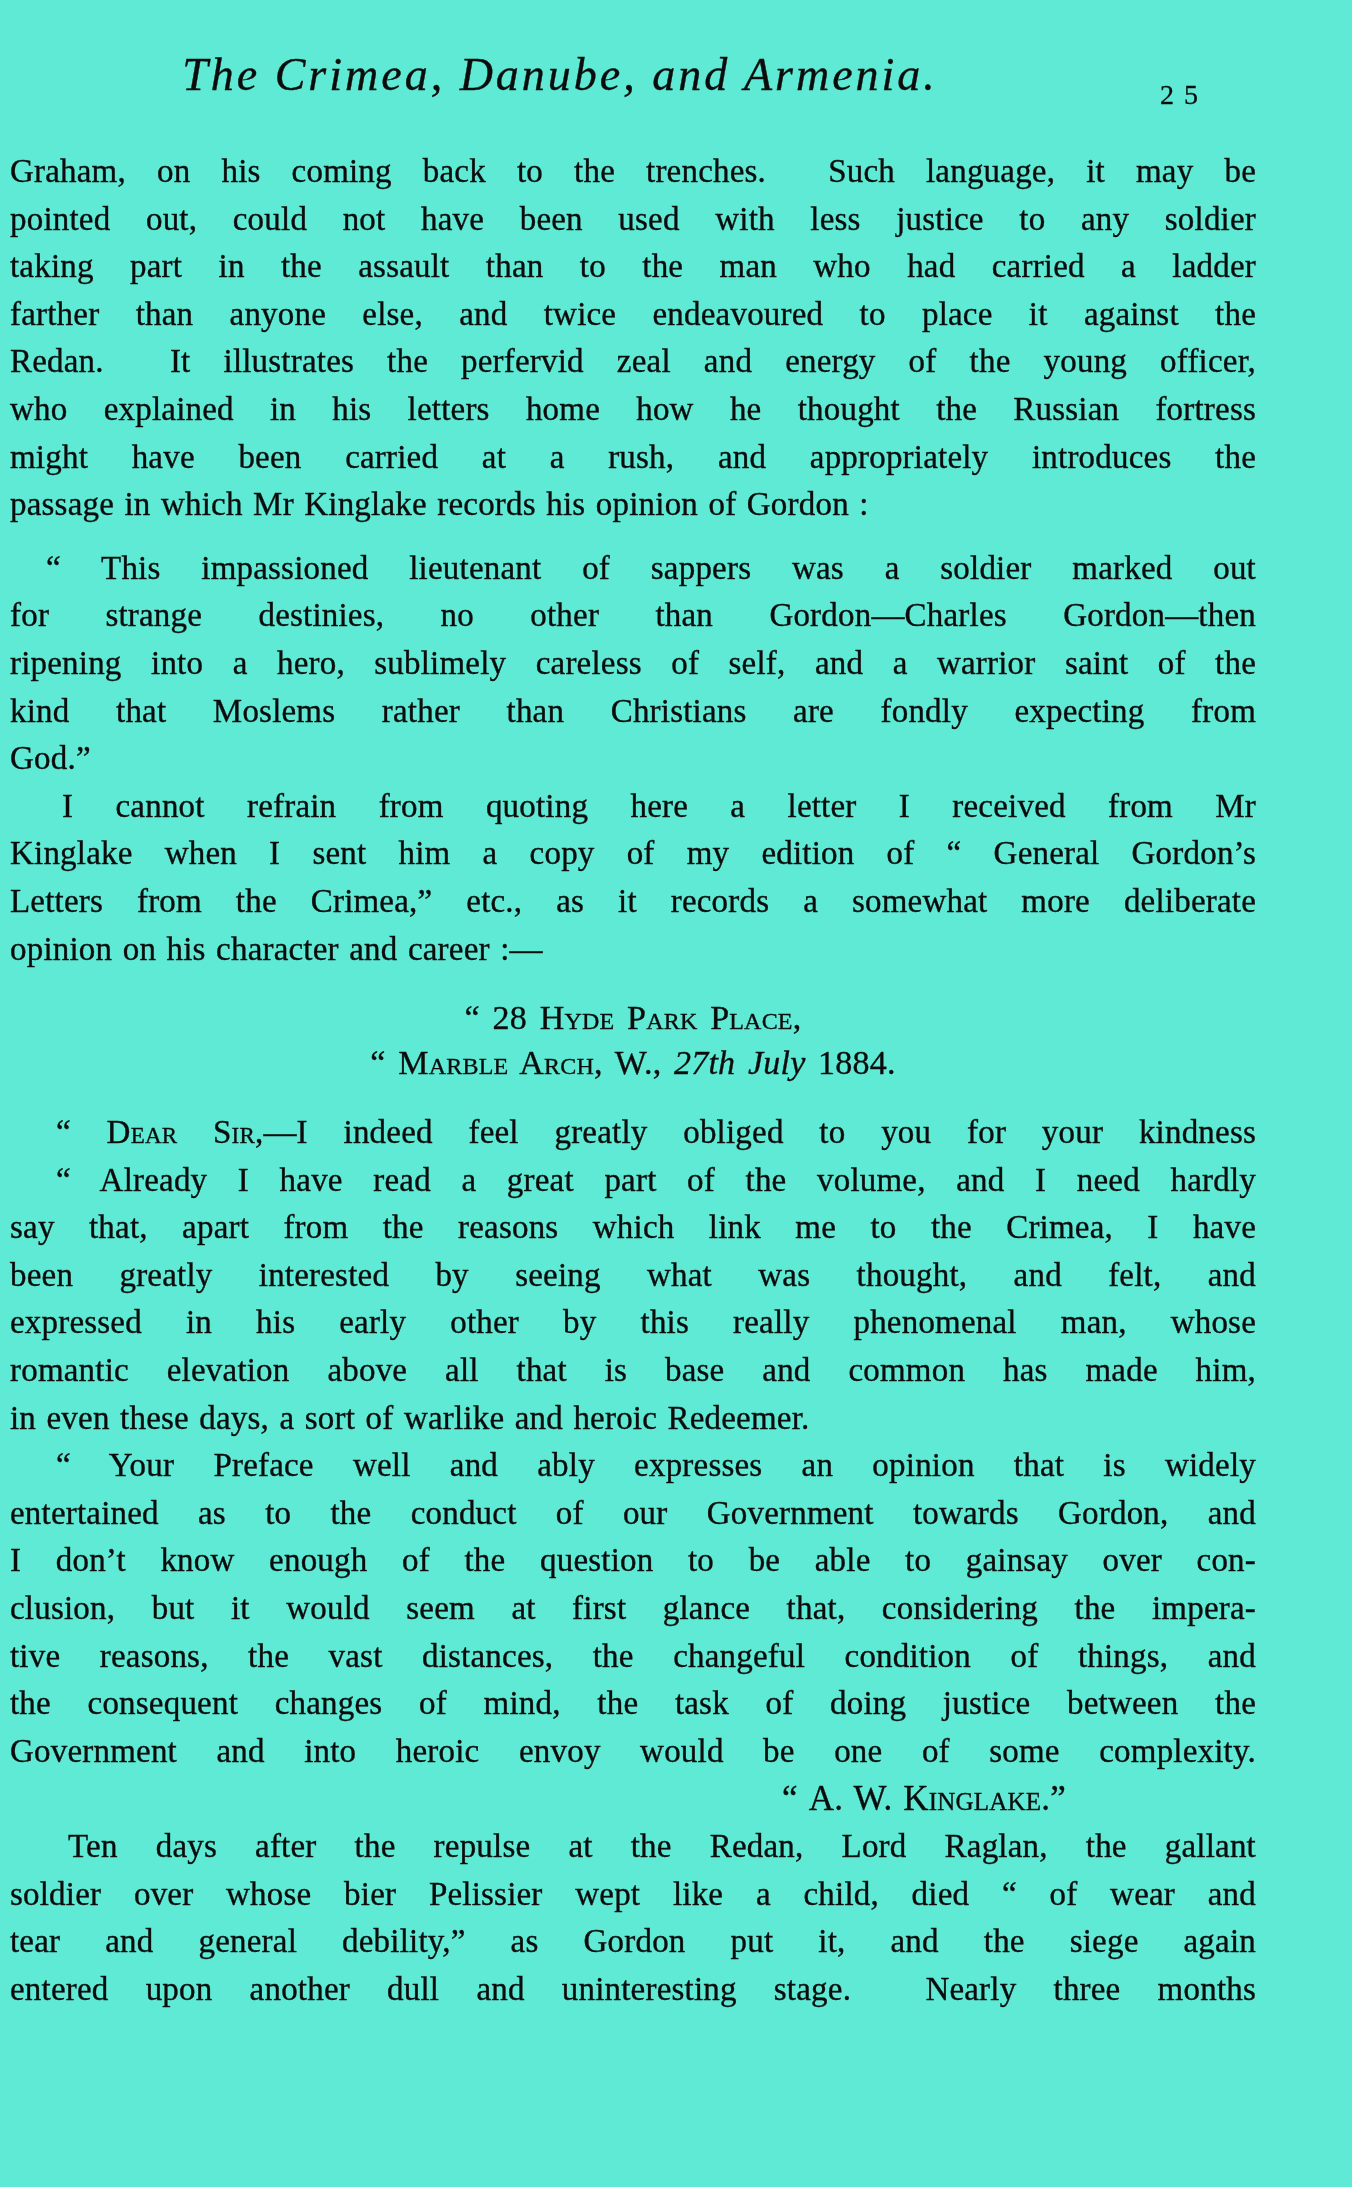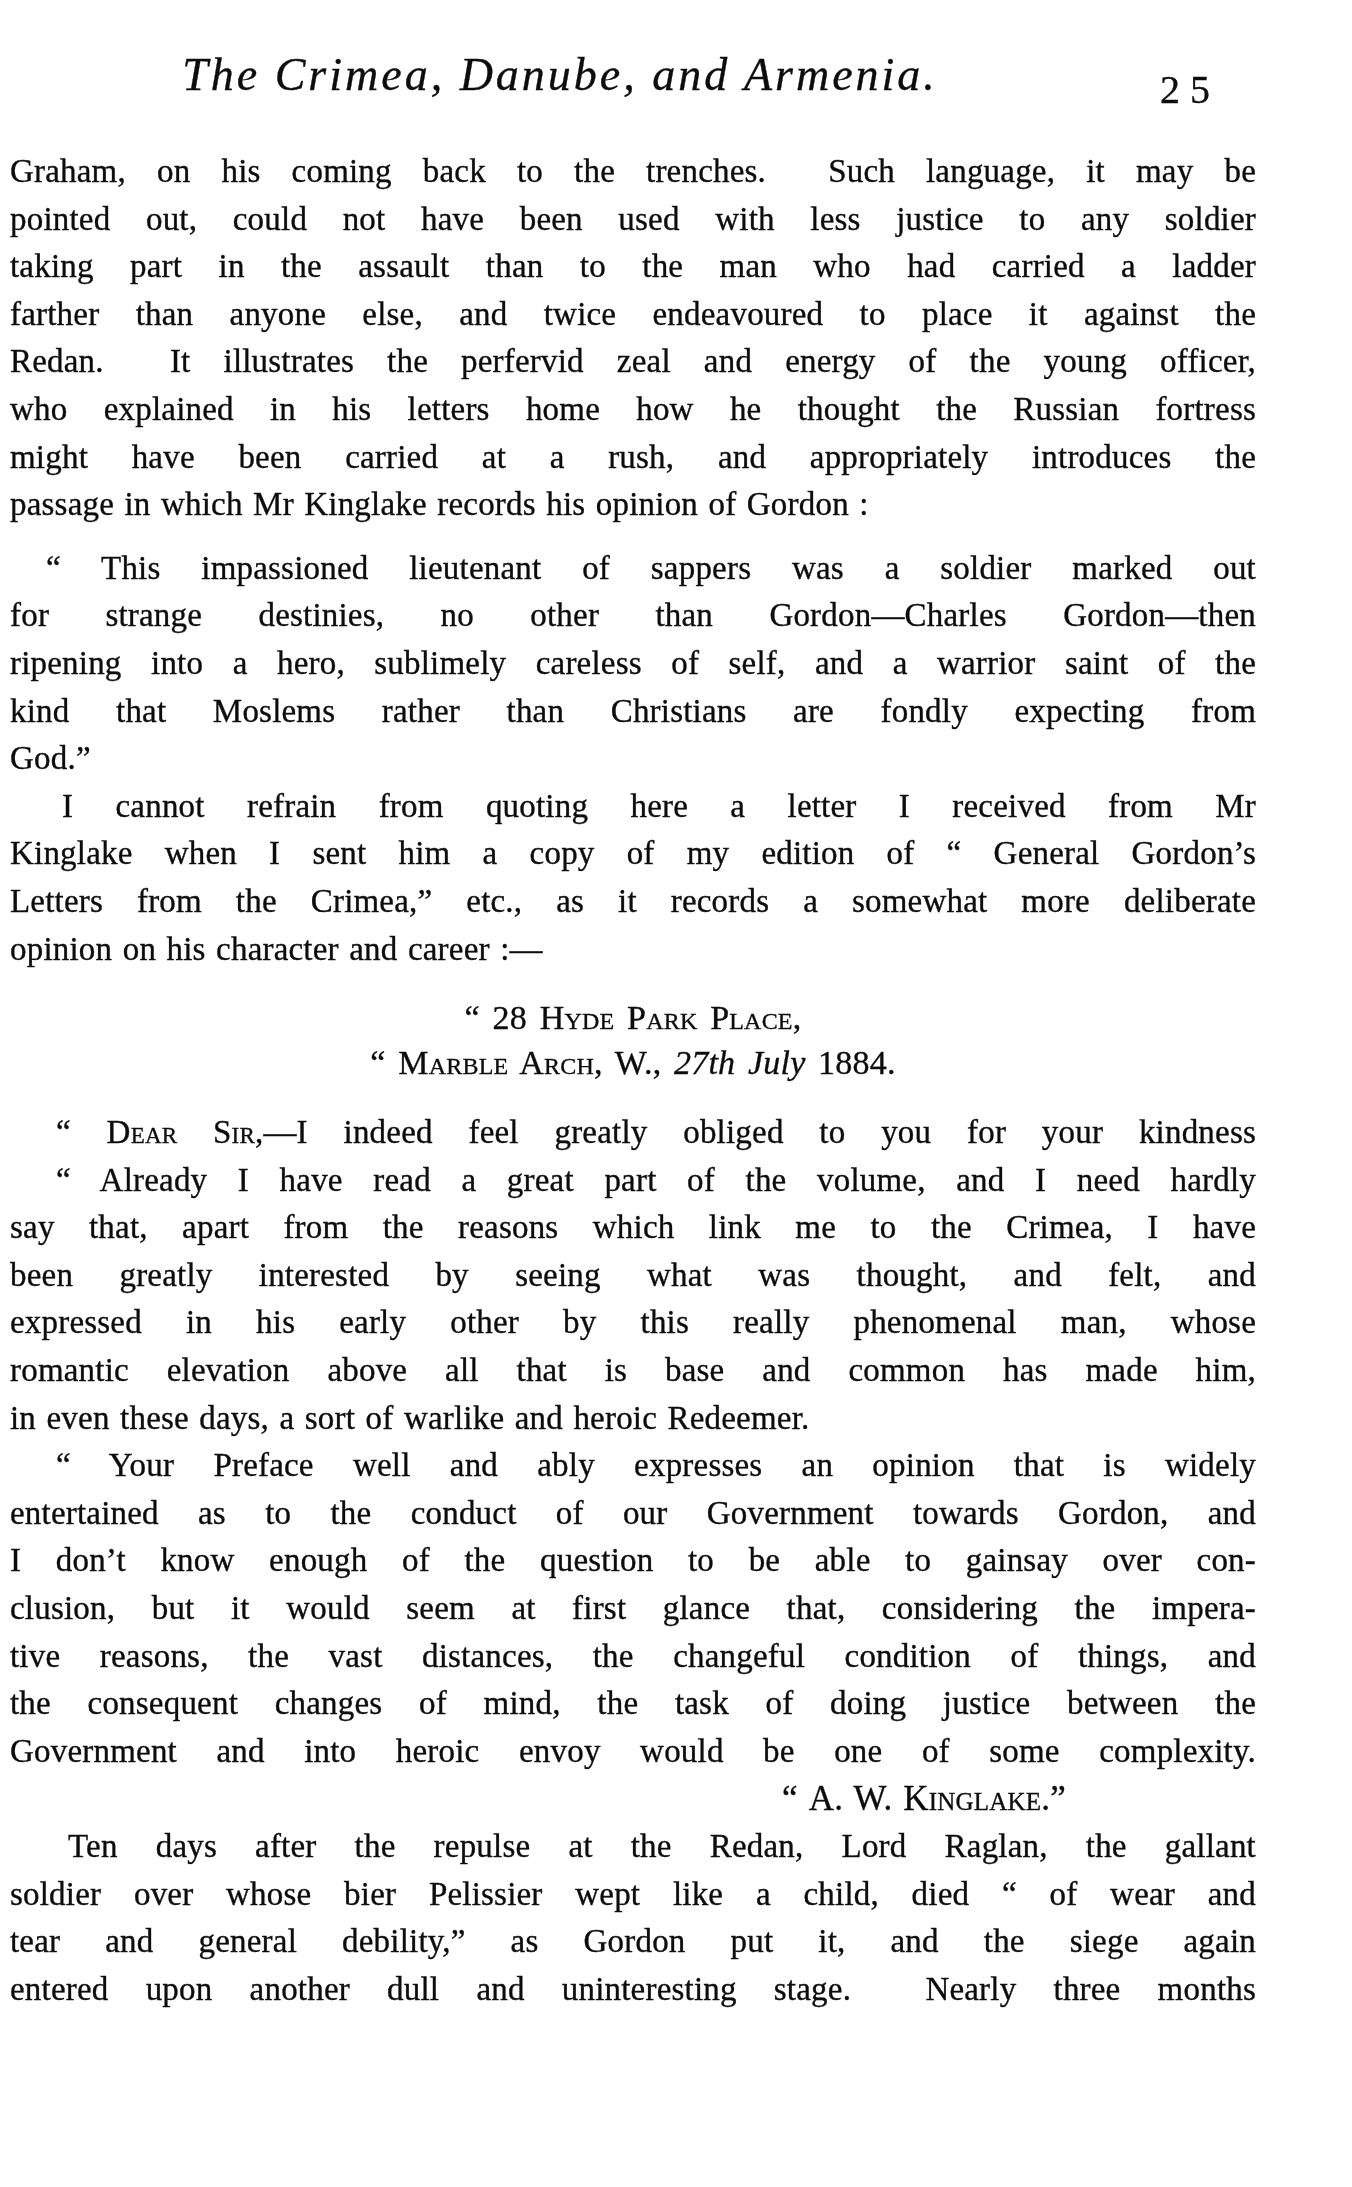--- a/index.html
+++ b/index.html
@@ -1,23 +1,23 @@
 <!DOCTYPE html>
 <html><head>
 <meta charset="utf-8">
 <style>
   html,body{margin:0;padding:0;background:#e8e8e8;}
   .page{
-    position:relative;width:1352px;height:2187px;background:#ffffff;color:#0c0c0c;
+    position:relative;width:1352px;height:2187px;background:#5eead4;color:#0c0c0c;
     font-family:"Liberation Serif","DejaVu Serif",serif;overflow:hidden;
     -webkit-text-stroke:0.35px #111;
   }
   .running-header{position:absolute;top:48px;left:0;width:1120px;text-align:center;}
   .title{font-style:italic;font-size:46px;letter-spacing:3px;}
-  .folio{position:absolute;left:1160px;top:66px;font-size:40px;letter-spacing:10px;}
+  .folio{position:absolute;left:1160px;top:79px;font-size:28px;letter-spacing:10px;}
   .col{
     position:absolute;left:10px;top:148px;width:1246px;
     font-size:33px;line-height:47.6px;letter-spacing:0.2px;word-spacing:2px;
   }
   .para{margin:0;}
   .l{text-align:justify;text-align-last:justify;}
   .l.end{text-align-last:left;}
   .in36{text-indent:36px;}
   .in46{text-indent:46px;}
   .in52{text-indent:52px;}

